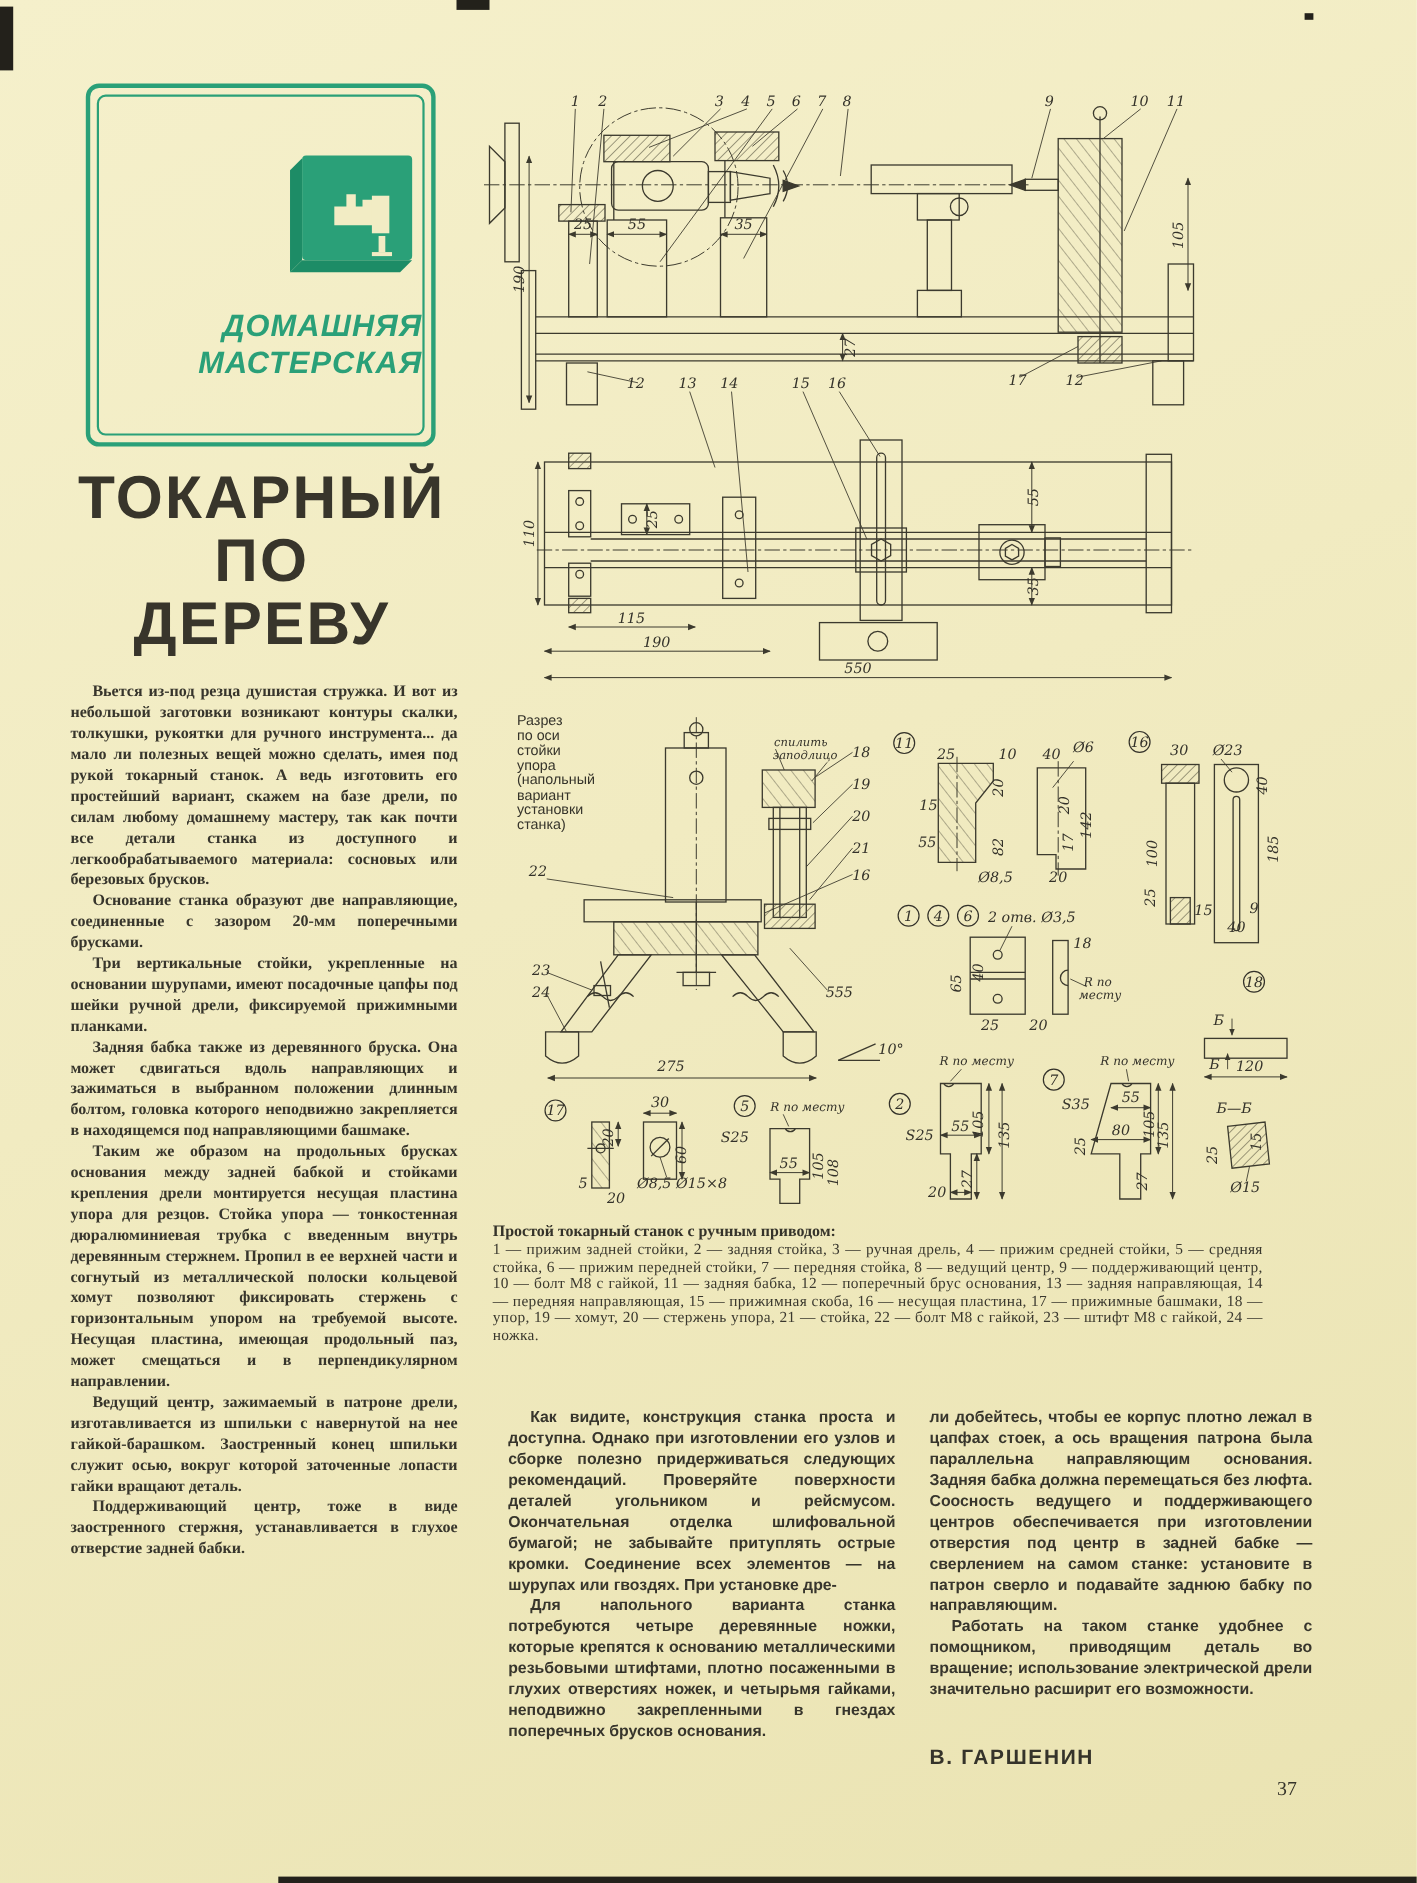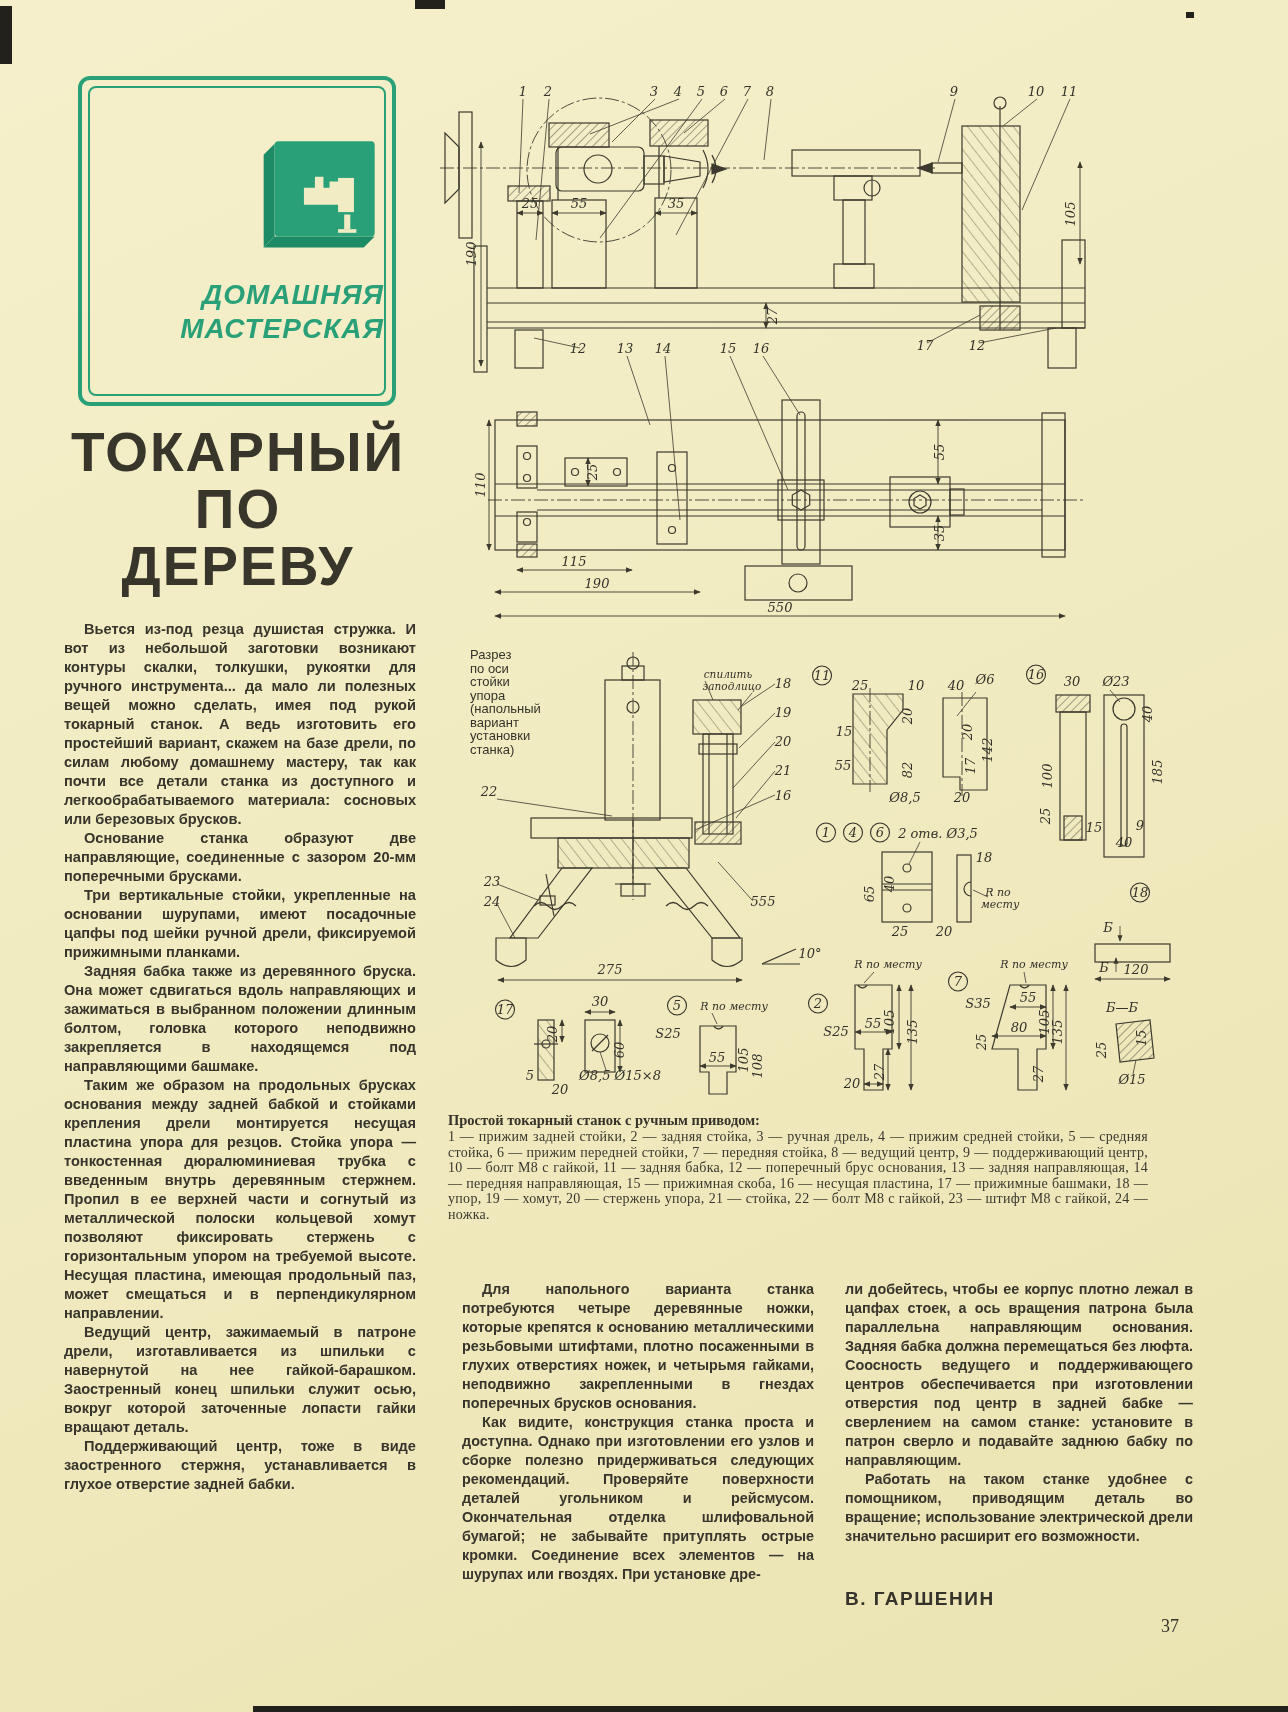--- a/index.html
+++ b/index.html
@@ -15,21 +15,21 @@
   .badge-inner{position:absolute;inset:6px;border:2px solid #2aa078;border-radius:8px;text-align:right;}
   .badge-icon{margin:46px auto 18px auto;width:126px;height:122px;}
   .badge-title{font-style:italic;font-weight:bold;font-size:28px;line-height:34px;
                color:#2aa078;letter-spacing:1px;}
   
   .main-title{position:absolute;left:62px;top:424px;width:352px;text-align:center;
               font-weight:bold;font-size:55px;line-height:57px;letter-spacing:2px;color:#38352b;}
   
   .col{position:absolute;text-align:justify;font-weight:bold;color:#37352c;}
   .col p{margin:0;text-indent:20px;}
-  .col-left{left:64px;top:620px;width:352px;font-size:14.6px;line-height:19px;}
+  .col-left{left:64px;top:620px;width:352px;font-size:14.6px;line-height:19px;font-family:Liberation Serif, serif;}
   .col-b1{left:462px;top:1280px;width:352px;font-size:14.4px;line-height:19px;}
   .col-b2{left:845px;top:1280px;width:348px;font-size:14.4px;line-height:19px;}
   .col-b2 p:first-child{text-indent:0;}
   
   .fig-note{position:absolute;left:470px;top:648px;width:110px;font-weight:normal;
             font-size:13px;line-height:13.5px;}
   .caption{position:absolute;left:448px;top:1112px;width:700px;}
   .caption-title{font-weight:bold;font-size:14.5px;line-height:17px;font-family:Liberation Serif, serif;}
   .caption-body{font-family:"Liberation Serif",serif;font-size:14px;line-height:15.5px;
                 letter-spacing:.3px;text-align:justify;color:#3a382e;}
@@ -692,22 +692,22 @@
 вариант
 установки
 станка)</div>
 
   <div class="caption">
     <div class="caption-title">Простой токарный станок с ручным приводом:</div>
     <div class="caption-body">1 — прижим задней стойки, 2 — задняя стойка, 3 — ручная дрель, 4 — прижим средней стойки, 5 — средняя стойка, 6 — прижим передней стойки, 7 — передняя стойка, 8 — ведущий центр, 9 — поддерживающий центр, 10 — болт М8 с гайкой, 11 — задняя бабка, 12 — поперечный брус основания, 13 — задняя направляющая, 14 — передняя направляющая, 15 — прижимная скоба, 16 — несущая пластина, 17 — прижимные башмаки, 18 — упор, 19 — хомут, 20 — стержень упора, 21 — стойка, 22 — болт М8 с гайкой, 23 — штифт М8 с гайкой, 24 — ножка.</div>
   </div>
 
   <div class="col col-b1">
+      <p>Как видите, конструкция станка проста и доступна. Однако при изготовлении его узлов и сборке полезно придерживаться следующих рекомендаций. Проверяйте поверхности деталей угольником и рейсмусом. Окончательная отделка шлифовальной бумагой; не забывайте притуплять острые кромки. Соединение всех элементов — на шурупах или гвоздях. При установке дре-</p>
       <p>Для напольного варианта станка потребуются четыре деревянные ножки, которые крепятся к основанию металлическими резьбовыми штифтами, плотно посаженными в глухих отверстиях ножек, и четырьмя гайками, неподвижно закрепленными в гнездах поперечных брусков основания.</p>
-      <p>Как видите, конструкция станка проста и доступна. Однако при изготовлении его узлов и сборке полезно придерживаться следующих рекомендаций. Проверяйте поверхности деталей угольником и рейсмусом. Окончательная отделка шлифовальной бумагой; не забывайте притуплять острые кромки. Соединение всех элементов — на шурупах или гвоздях. При установке дре-</p>
     </div>
   <div class="col col-b2">
       <p>ли добейтесь, чтобы ее корпус плотно лежал в цапфах стоек, а ось вращения патрона была параллельна направляющим основания. Задняя бабка должна перемещаться без люфта. Соосность ведущего и поддерживающего центров обеспечивается при изготовлении отверстия под центр в задней бабке — сверлением на самом станке: установите в патрон сверло и подавайте заднюю бабку по направляющим.</p>
       <p>Работать на таком станке удобнее с помощником, приводящим деталь во вращение; использование электрической дрели значительно расширит его возможности.</p>
     </div>
 
   <div class="author">В. ГАРШЕНИН</div>
   <div class="pagenum">37</div>
 
 </div>

